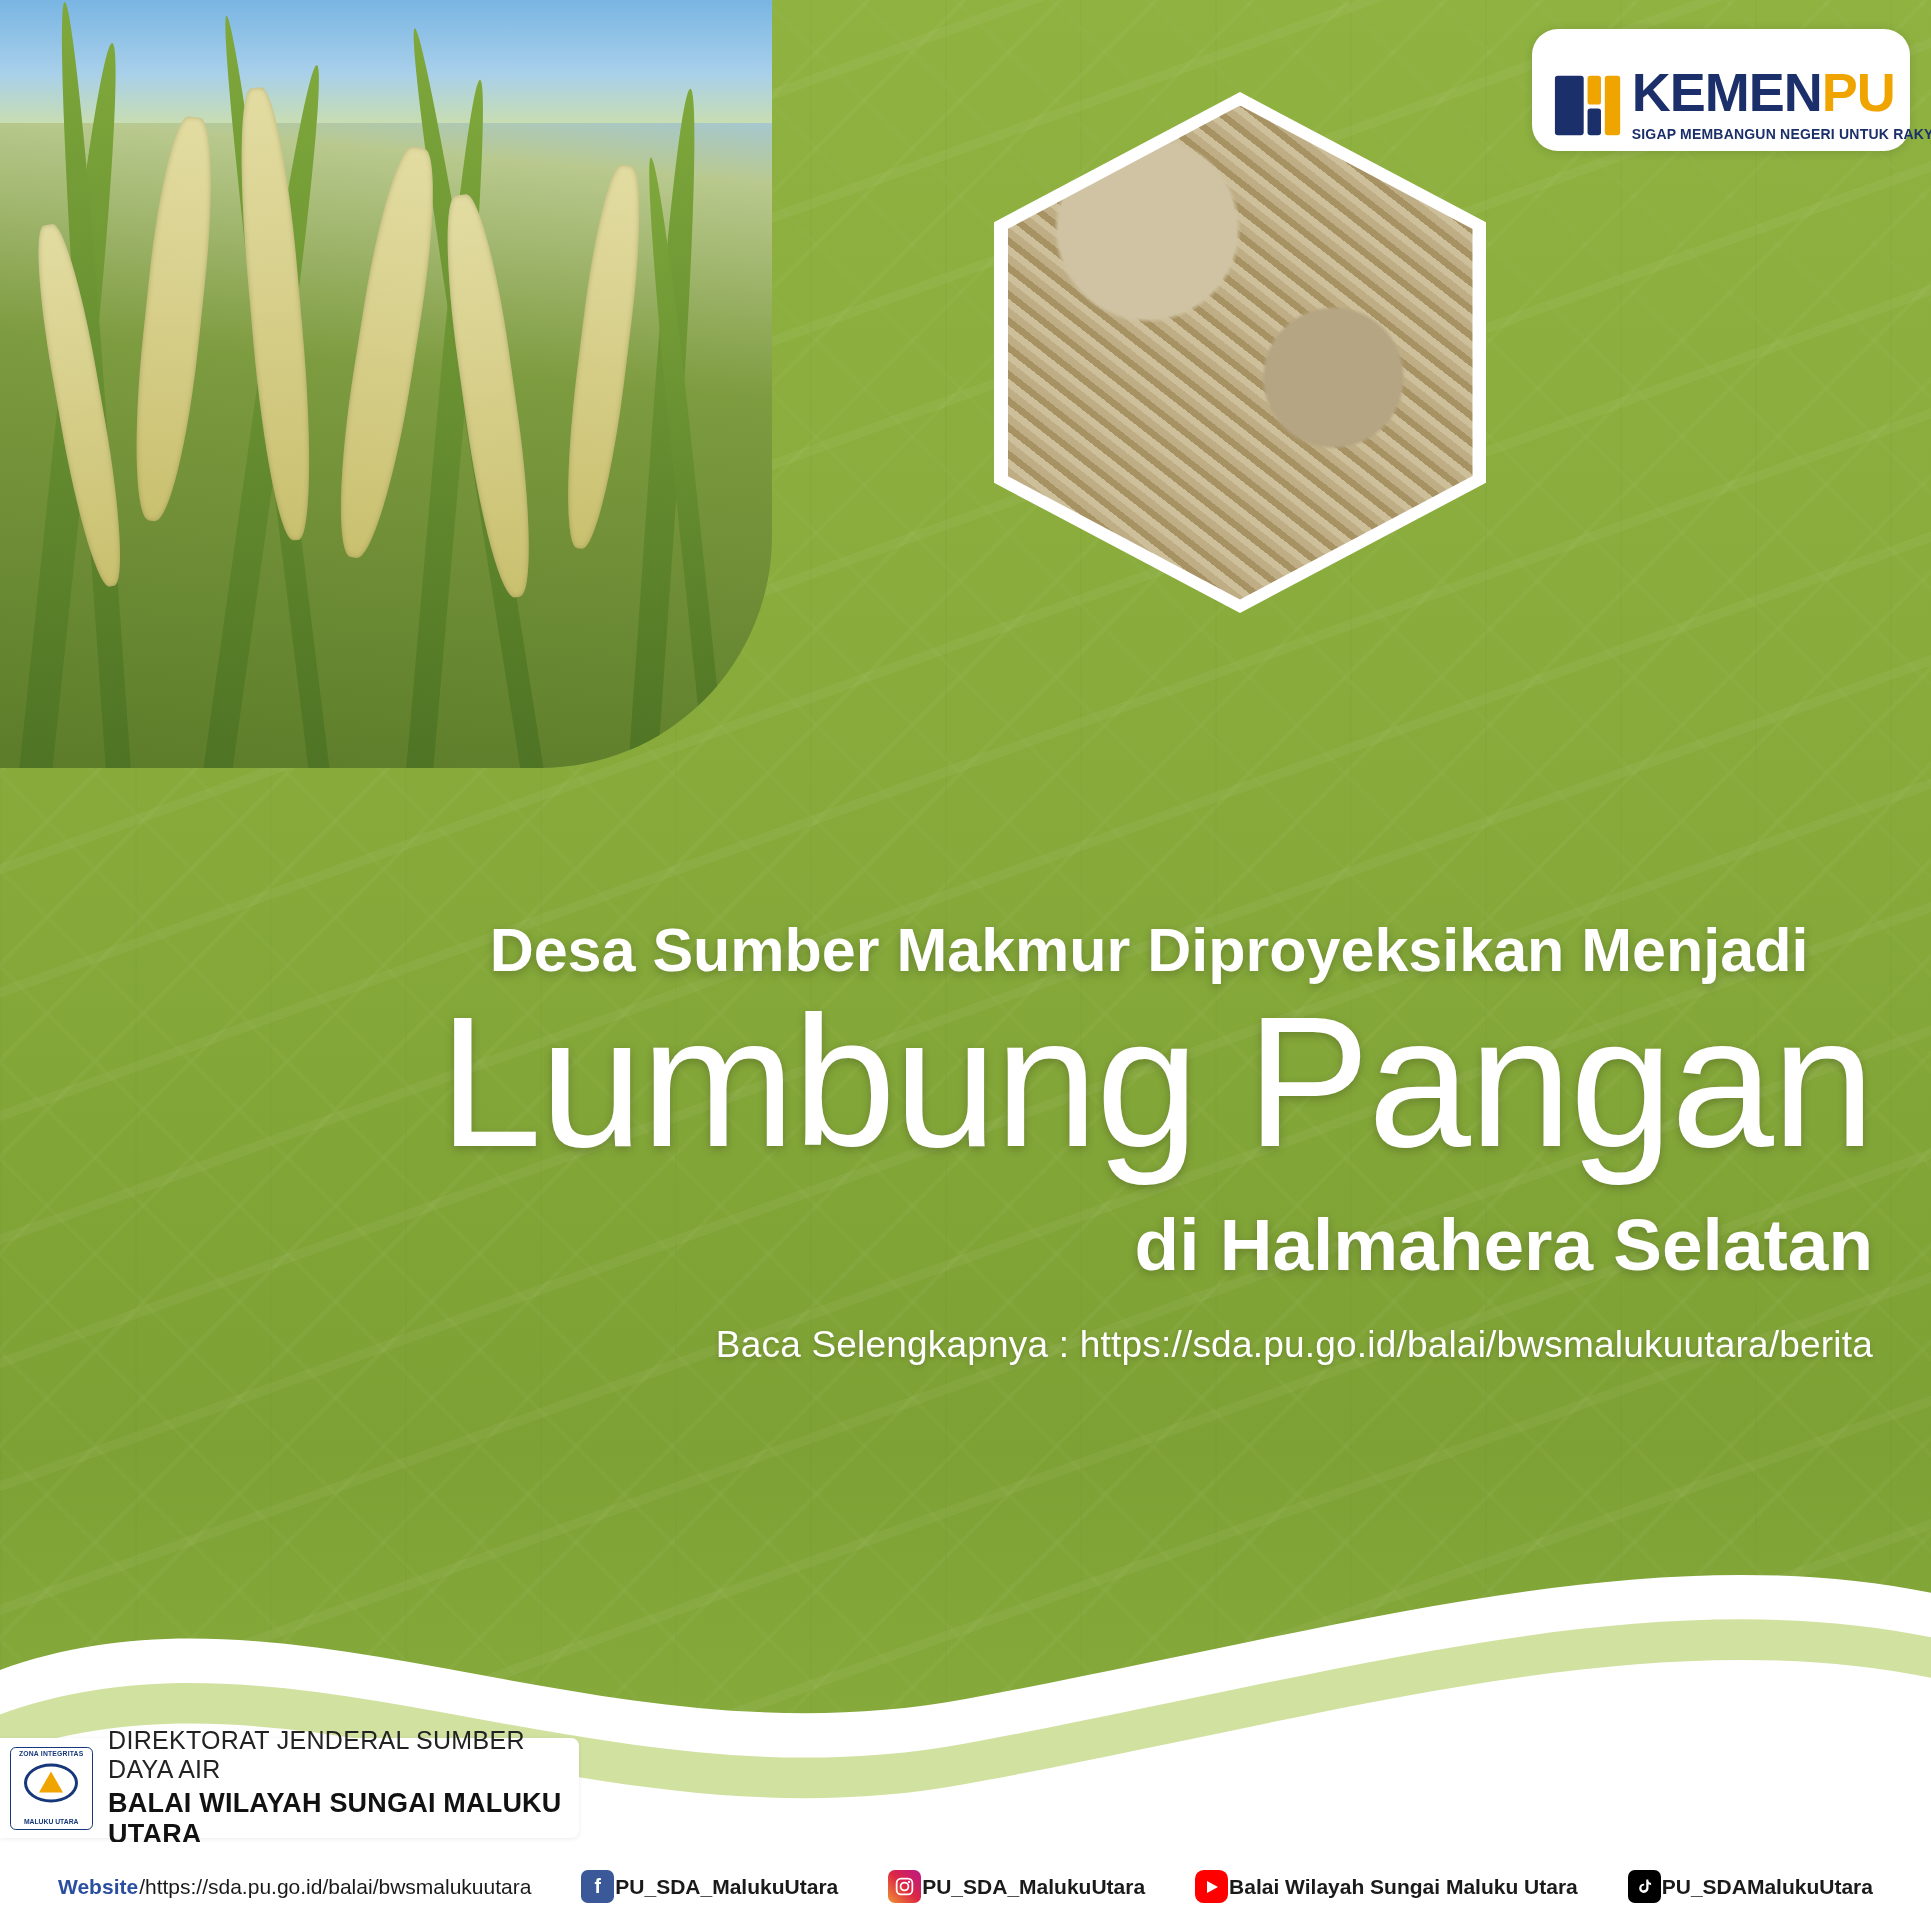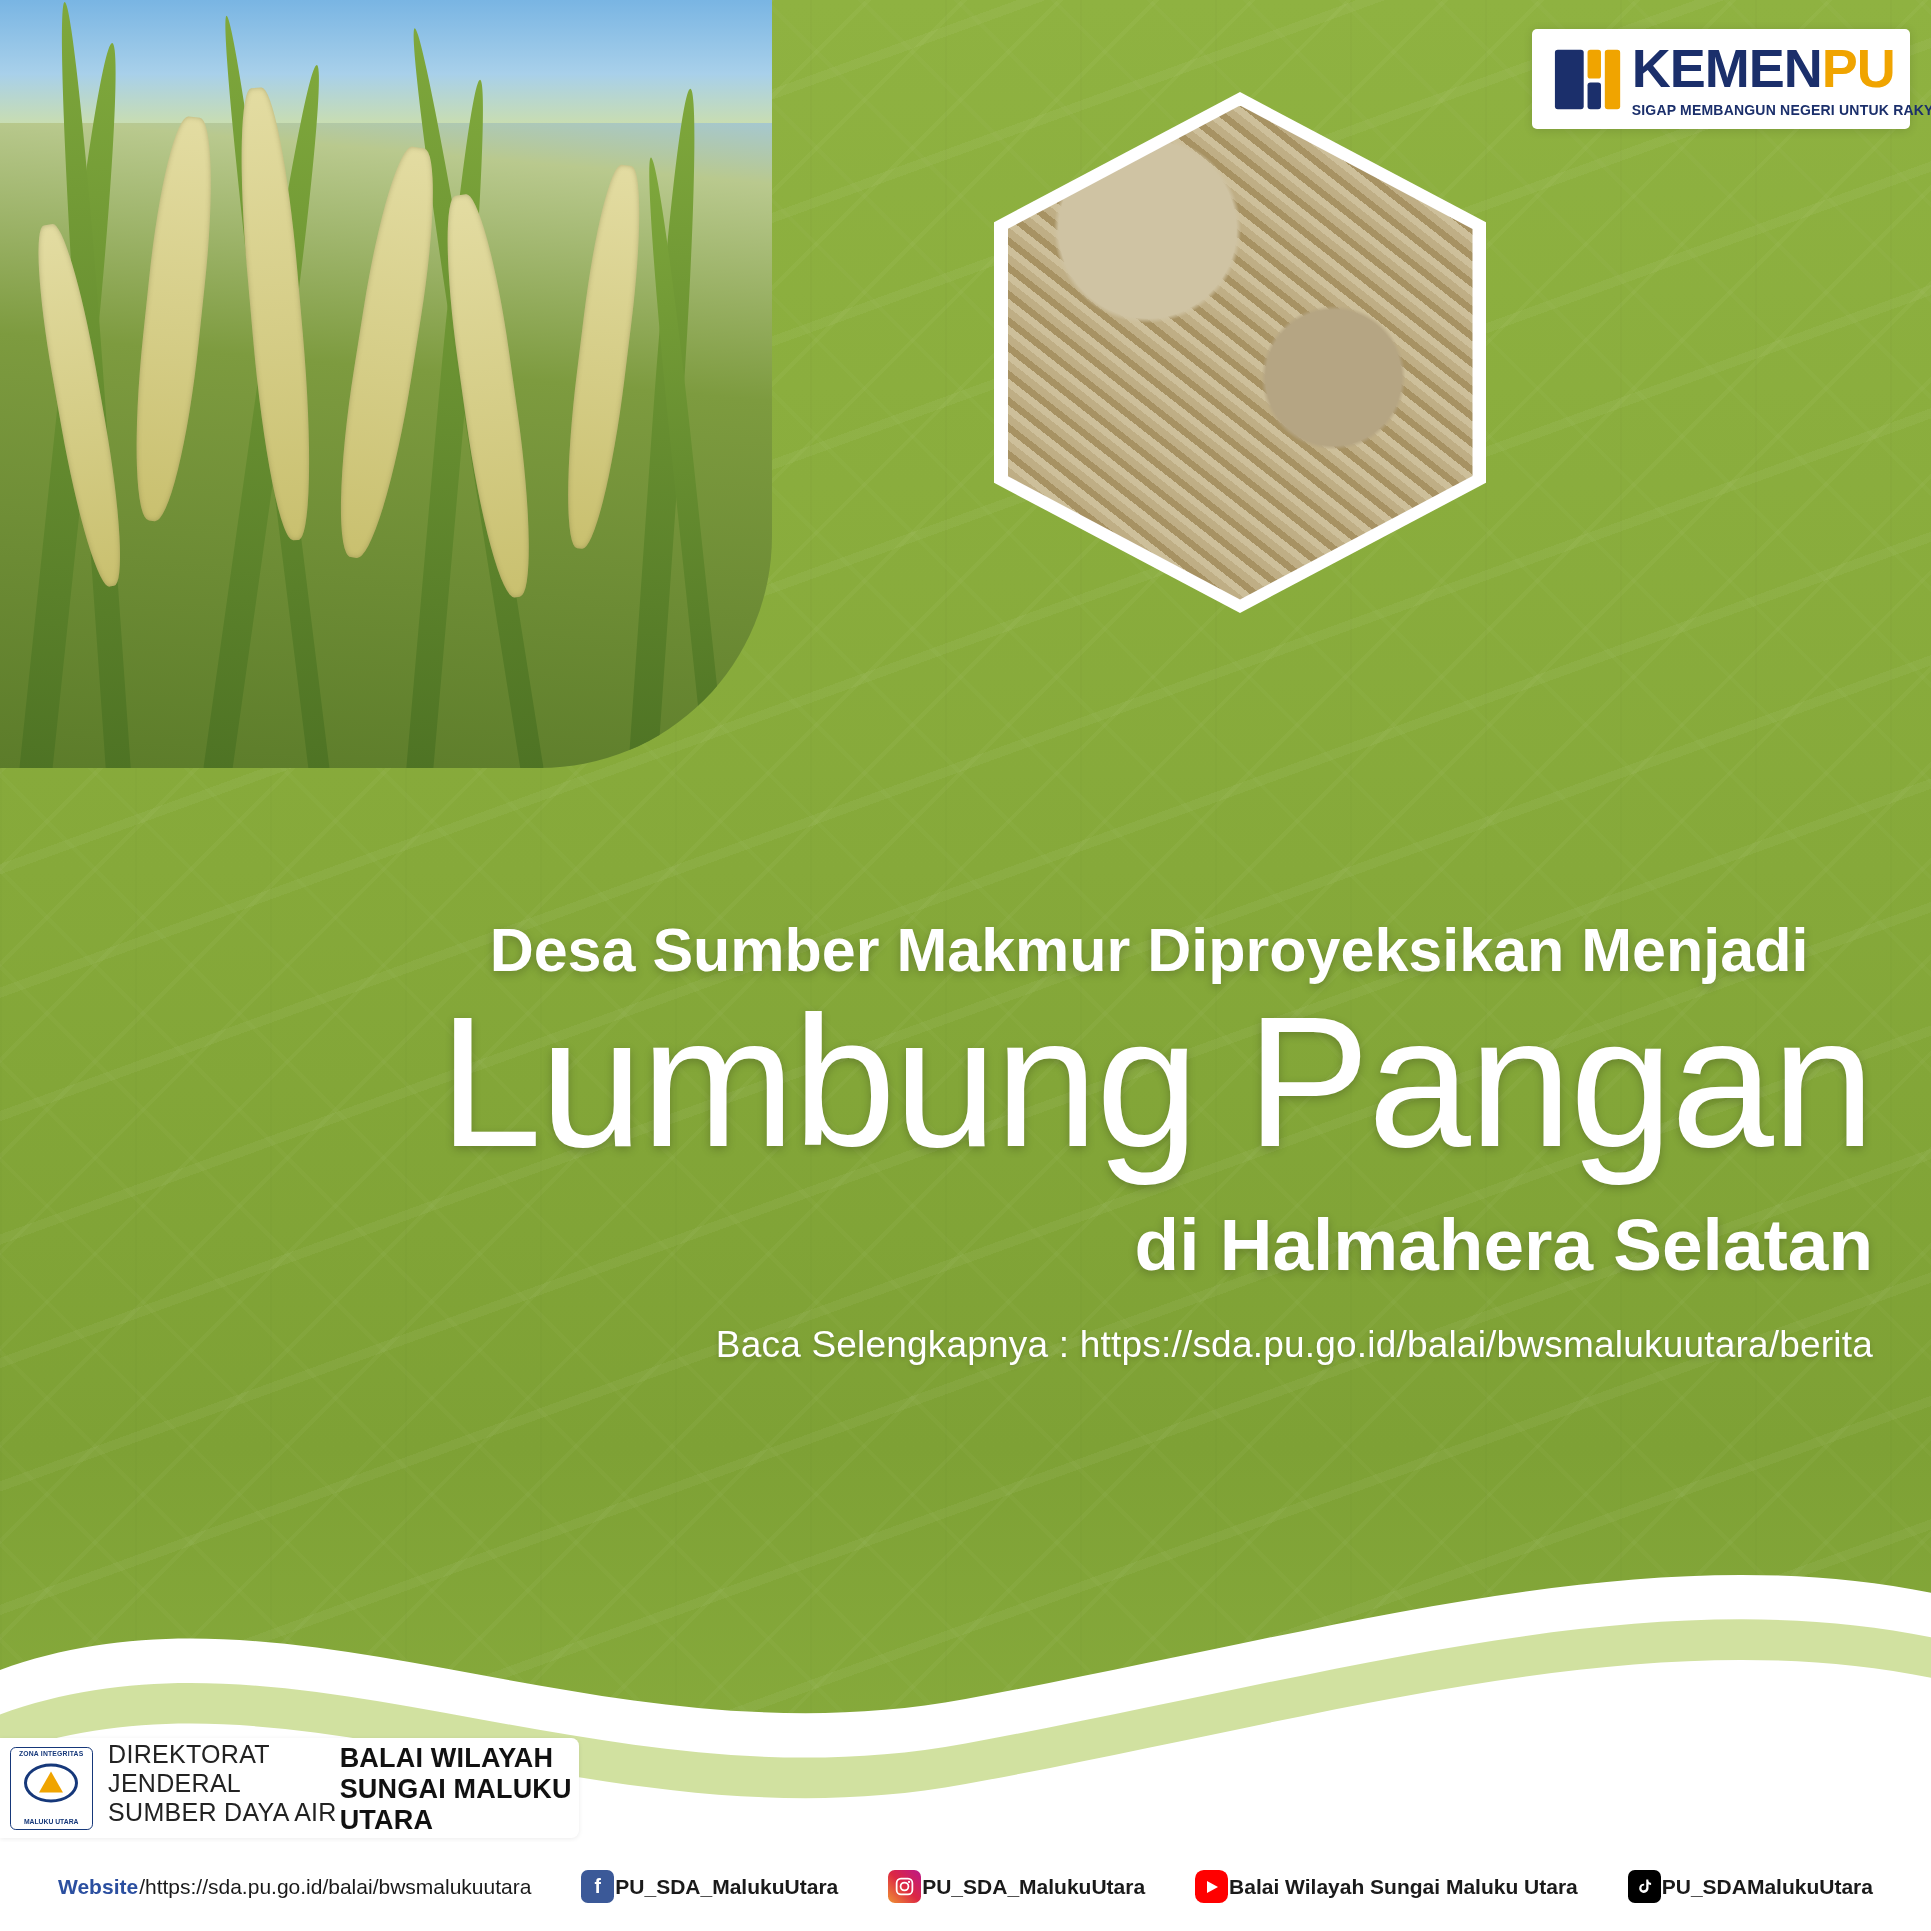--- a/index.html
+++ b/index.html
@@ -89,25 +89,25 @@
       repeating-linear-gradient(38deg, #cdbf9a 0 6.8px, #a79263 6.8px 13.5px, #bfae85 13.5px 21px),
       repeating-linear-gradient(-52deg, rgba(255,255,255,.25) 0 4.8px, rgba(0,0,0,.10) 4.8px 11.6px),
       linear-gradient(160deg, #c6b690, #8d7c52);
     filter: blur(0.4px);
   }
 
   
   .pu-badge {
     position: absolute;
     right: 21px; top: 29px;
-    width: 378px; height: 100px;
+    width: 378px; height: 122px;
     background: #ffffff;
-    border-radius: 5px;
+    border-radius: 26px;
     display: flex;
-    align-items: center;
+    align-items: flex-end;
     padding: 9.7px 17.4px 9.7px 21px;
     box-shadow: 0 1.9px 9.7px rgba(0,0,0,.12);
   }
   .pu-mark {
     width: 71px; height: 71px;
     position: relative;
     flex: 0 0 auto;
     margin-right: 7.7px;
   }
   .pu-text { display: flex; flex-direction: column; line-height: 1; }
@@ -222,21 +222,21 @@
     position: absolute; left: 0; top: 2.9px; width: 100%;
     text-align: center; font-size: 6.8px; font-weight: 700; color: #16387a;
     letter-spacing: 0.2px;
   }
   .zi-bottom-text {
     position: absolute; left: 0; bottom: 3.9px; width: 100%;
     text-align: center; font-size: 6.8px; font-weight: 700; color: #16387a;
   }
   .dirjen-block {
     margin-left: 15.4px;
-    display: flex; flex-direction: row; justify-content: center;
+    display: flex; flex-direction: column; justify-content: center;
   }
   .dirjen-line1 {
     font-size: 25px; font-weight: 400; color: #222; letter-spacing: 0.3px;
   }
   .dirjen-line2 {
     font-size: 27px; font-weight: 700; color: #111; letter-spacing: 0.2px; margin-top: 3.9px;
   }
 
   .social-bar {
     position: absolute;

